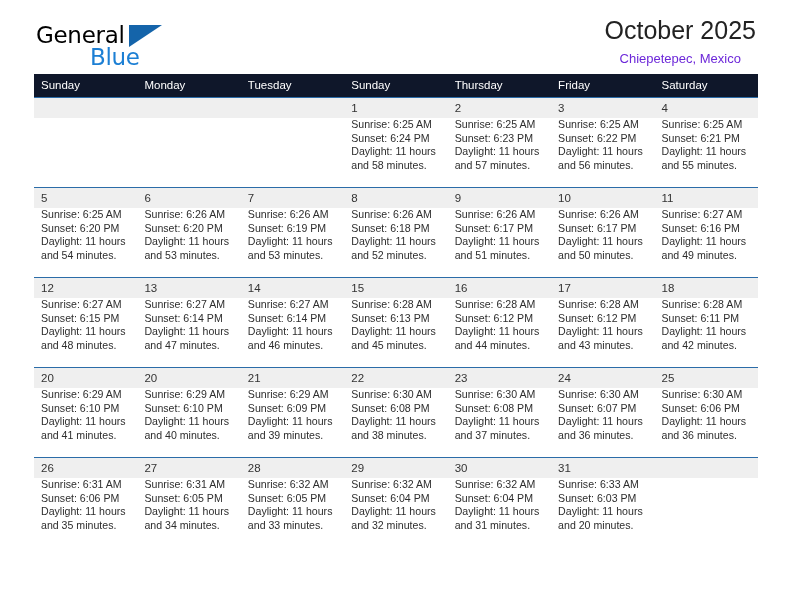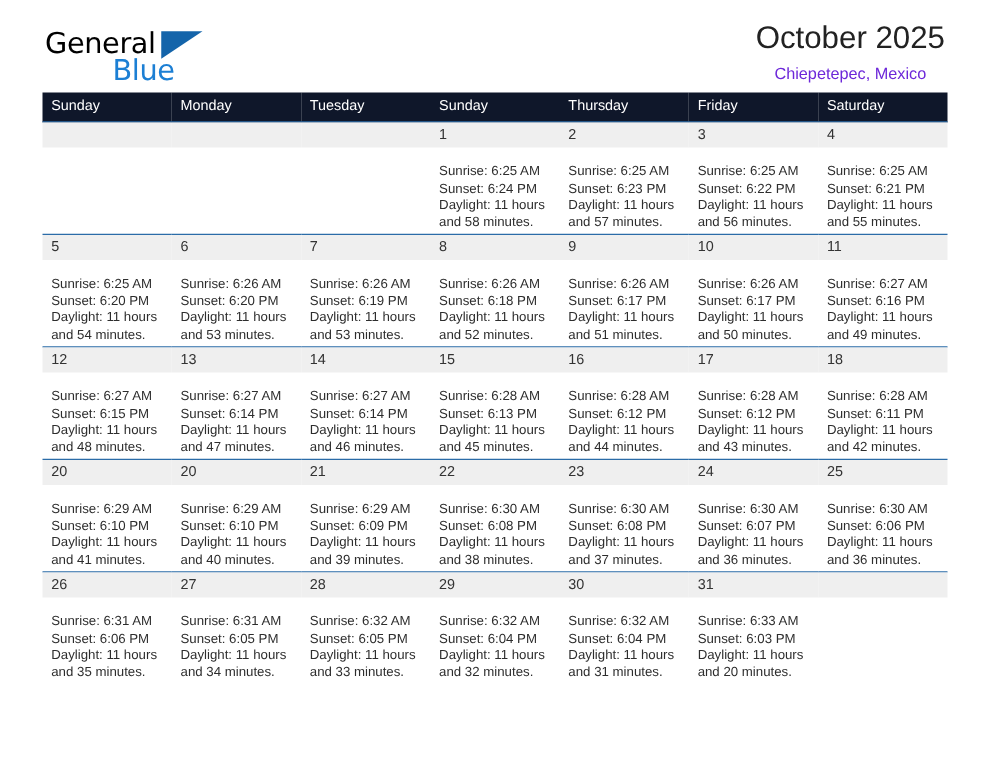--- a/index.html
+++ b/index.html
@@ -119,21 +119,21 @@
     font-size: 11.5px;
     color: #333333;
     padding: 4px 0 4px 7px;
     line-height: 12px;
     height: 12px;
   }
   .daynum.empty {
     color: transparent;
   }
   .details {
-    padding: 13px 6px 0 7px;
+    padding: 0 6px 0 7px;
     font-size: 10.6px;
     line-height: 13.6px;
     color: #2d2d2d;
   }
   .details div {
     white-space: nowrap;
   }
   .details .daylight {
     white-space: normal;
   }

